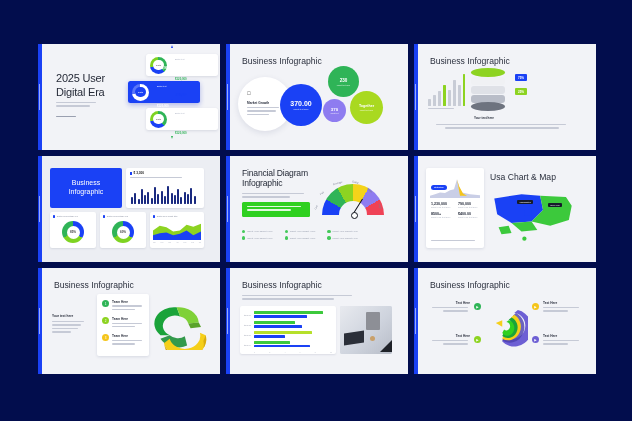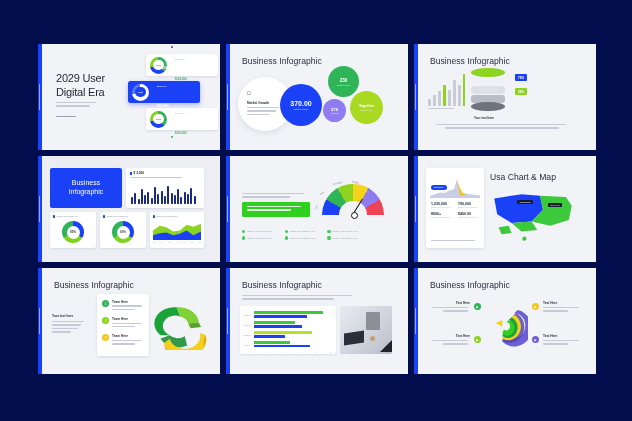--- a/index.html
+++ b/index.html
@@ -133,21 +133,21 @@
   .lab{position:absolute;font-size:3.2px;color:#2a2f3d;font-weight:700;}
 </style>
 </head>
 <body>
 
 <div class="board">
 
   <div class="slide">
     <div class="accent"></div>
     <div class="body">
-      <div class="ttl s1ttl">2029 User
+      <div class="ttl s1ttl">2025 User
 Digital Era</div>
       <div class="lorem" style="left:14px;top:58px;width:40px;">
         <i style="width:100%"></i>
           <i style="width:84%"></i>
       </div>
       <div class="lorem" style="left:14px;top:72px;width:20px;">
         <i style="width:100%;background:#9aa0b0"></i>
       </div>
 
       <div class="card" style="left:104px;top:10px;width:72px;height:22px;">
@@ -374,20 +374,22 @@
             <span>Jun</span>
             <span>Jul</span>
         </div>
       </div>
     </div>
   </div>
 
   <div class="slide">
     <div class="accent"></div>
     <div class="body">
+      <div class="ttl" style="left:12px;top:12px;font-size:8.6px;line-height:1.22;">Financial Diagram
+Infographic</div>
       <div class="lorem" style="left:12px;top:37px;width:62px;">
         <i style="width:100%"></i>
           <i style="width:78%"></i>
       </div>
 
       <div class="greenbtn" style="left:12px;top:46px;width:68px;height:15px;">
         <div class="lorem" style="left:5px;top:4px;width:54px;">
           <i style="width:100%;background:rgba(255,255,255,.85)"></i>
           <i style="width:82%;background:rgba(255,255,255,.85)"></i>
         </div>

